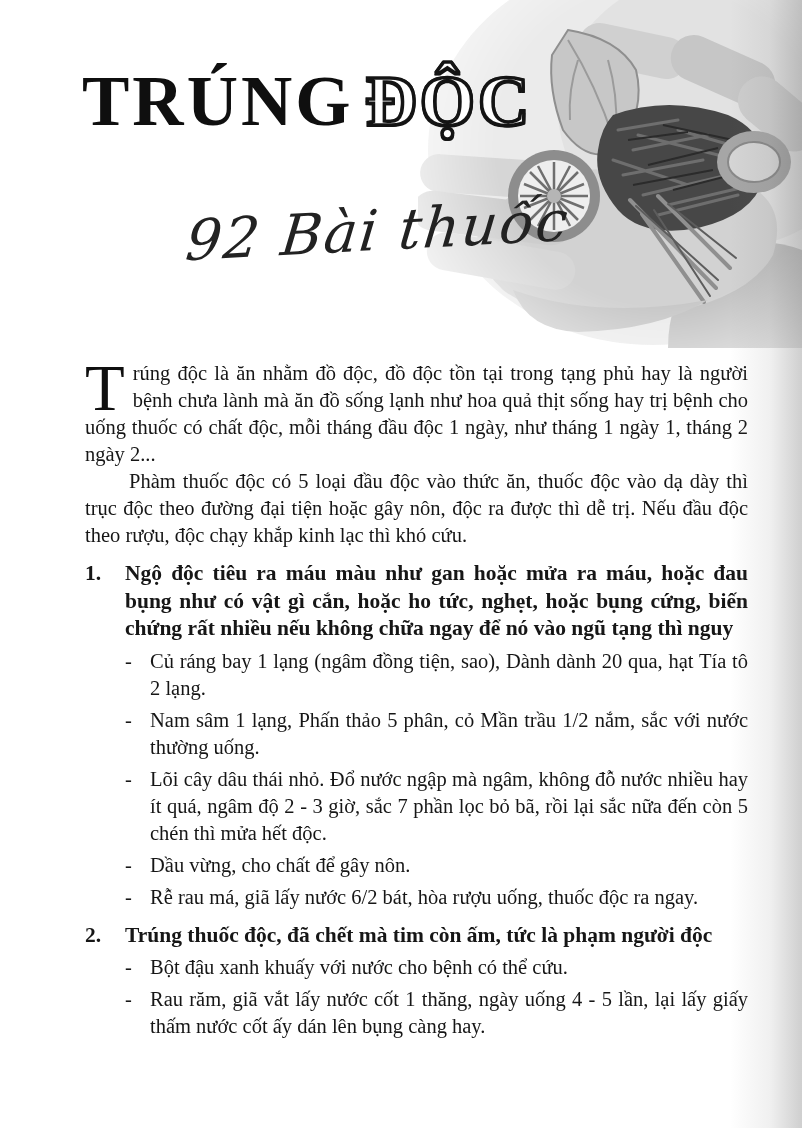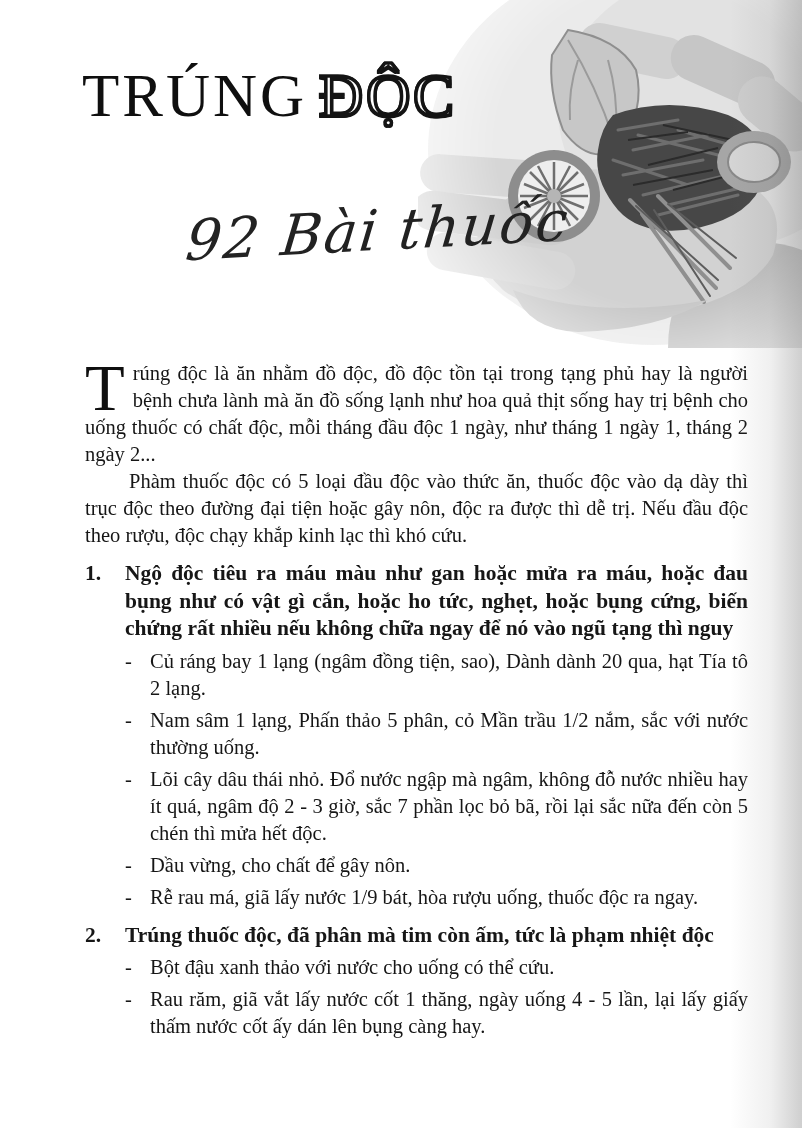--- a/index.html
+++ b/index.html
@@ -25,22 +25,22 @@
     position:absolute; left:418px; top:0;
     width:384px; height:348px; z-index:1;
     -webkit-mask-image:radial-gradient(ellipse 82% 88% at 63% 42%, #000 52%, transparent 99%);
             mask-image:radial-gradient(ellipse 82% 88% at 63% 42%, #000 52%, transparent 99%);
   }
   .hero svg { width:100%; height:100%; display:block; }
 
   
   .title {
     position:absolute; left:82px; top:62px; z-index:3;
-    font-size:61px; line-height:1.1; letter-spacing:3px;
-    white-space:nowrap; font-weight:normal;
+    font-size:71px; line-height:1.1; letter-spacing:3px;
+    white-space:nowrap; font-weight:bold;
   }
   .title-solid { color:#0f0f0f; }
   .title-outline {
     color:#ffffff; margin-left:12px;
     -webkit-text-stroke:3.5px #141414;
     text-shadow:
       -1.5px -1.5px 0 #141414, 1.5px -1.5px 0 #141414,
       -1.5px  1.5px 0 #141414, 1.5px  1.5px 0 #141414;
   }
 
@@ -155,34 +155,34 @@
       <div class="remedy">
         <span class="remedy-dash">-</span>
         <span class="remedy-text">Lõi cây dâu thái nhỏ. Đổ nước ngập mà ngâm, không đỗ nước nhiều hay ít quá, ngâm độ 2 - 3 giờ, sắc 7 phần lọc bỏ bã, rồi lại sắc nữa đến còn 5 chén thì mửa hết độc.</span>
       </div>
       <div class="remedy">
         <span class="remedy-dash">-</span>
         <span class="remedy-text">Dầu vừng, cho chất để gây nôn.</span>
       </div>
       <div class="remedy">
         <span class="remedy-dash">-</span>
-        <span class="remedy-text">Rễ rau má, giã lấy nước 1/9 bát, hòa rượu uống, thuốc độc ra ngay.</span>
+        <span class="remedy-text">Rễ rau má, giã lấy nước 6/2 bát, hòa rượu uống, thuốc độc ra ngay.</span>
       </div>
     </div>
   </div>
 
   <div class="section">
     <div class="sec-head">
       <span class="sec-num">2.</span>
-      <span class="sec-head-text">Trúng thuốc độc, đã phân mà tim còn ấm, tức là phạm nhiệt độc</span>
+      <span class="sec-head-text">Trúng thuốc độc, đã chết mà tim còn ấm, tức là phạm người độc</span>
     </div>
     <div class="remedies">
       <div class="remedy">
         <span class="remedy-dash">-</span>
-        <span class="remedy-text">Bột đậu xanh thảo với nước cho uống có thể cứu.</span>
+        <span class="remedy-text">Bột đậu xanh khuấy với nước cho bệnh có thể cứu.</span>
       </div>
       <div class="remedy">
         <span class="remedy-dash">-</span>
         <span class="remedy-text">Rau răm, giã vắt lấy nước cốt 1 thăng, ngày uống 4 - 5 lần, lại lấy giấy thấm nước cốt ấy dán lên bụng càng hay.</span>
       </div>
     </div>
   </div>
 
 </div>
 

